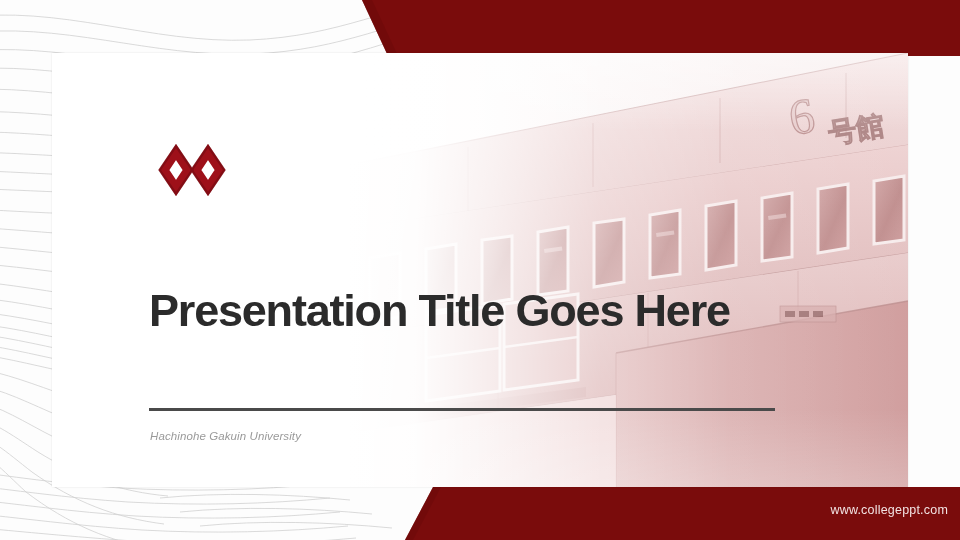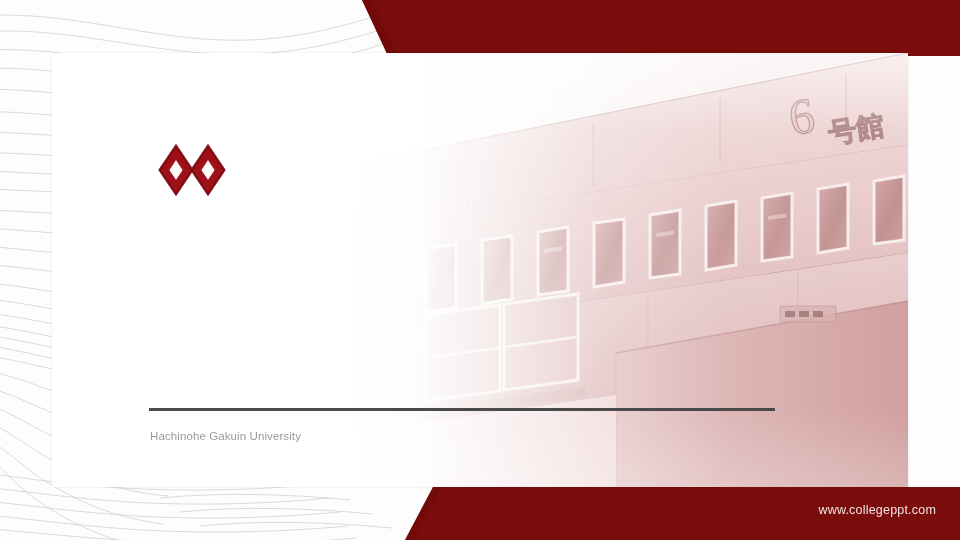--- a/index.html
+++ b/index.html
@@ -119,26 +119,27 @@
     height: 3px;
     background: #4a4a4a;
   }
   .org {
     position: absolute;
     left: 98px;
     top: 377px;
     font-size: 11.5px;
     color: #9a9a9a;
     letter-spacing: 0.1px;
+    font-style: italic;
   }
 
   
   .footer-url {
     position: absolute;
-    right: 24px;
+    right: 12px;
     top: 503px;
     font-size: 12.5px;
     color: #f2e3e3;
     letter-spacing: 0.2px;
   }
 </style>
 </head>
 <body>
 
 <div id="slide">
@@ -322,20 +323,21 @@
           <path d="M40,31 L52,13 L64,31 L52,49 Z"></path>
         </g>
         <g fill="none" stroke="#6d0a10" stroke-width="2.4" opacity="0.55">
           <path d="M3.6,31 L20,7 L36.4,31 L20,55 Z"></path>
           <path d="M35.6,31 L52,7 L68.4,31 L52,55 Z"></path>
         </g>
       </svg>
     </div>
 
     <div class="text-block">
+      <div class="main-title">Presentation Title Goes Here</div>
     </div>
 
     <div class="divider"></div>
 
     <div class="org">Hachinohe Gakuin University</div>
 
   </div>
 
   <div class="footer-url">www.collegeppt.com</div>
 

